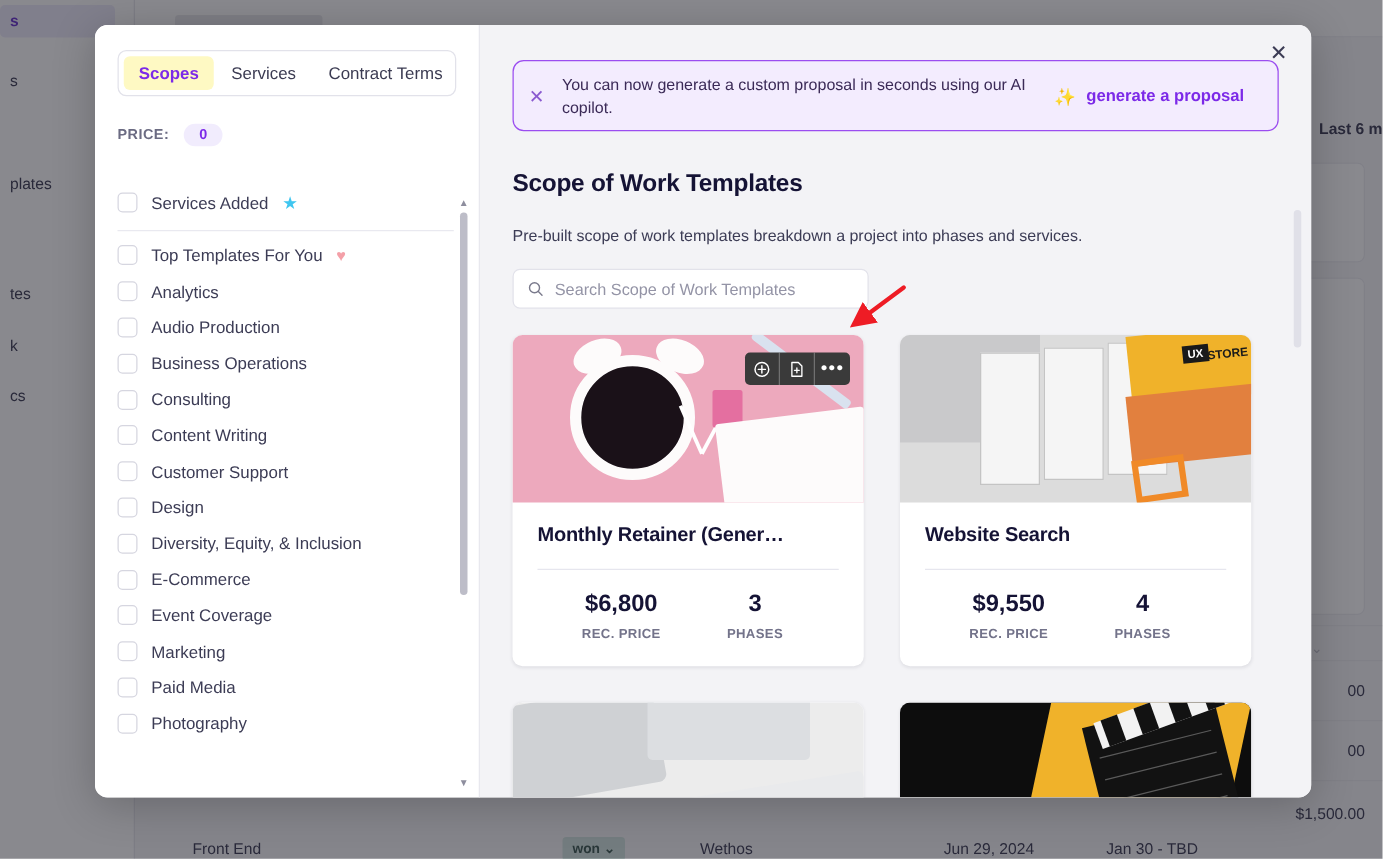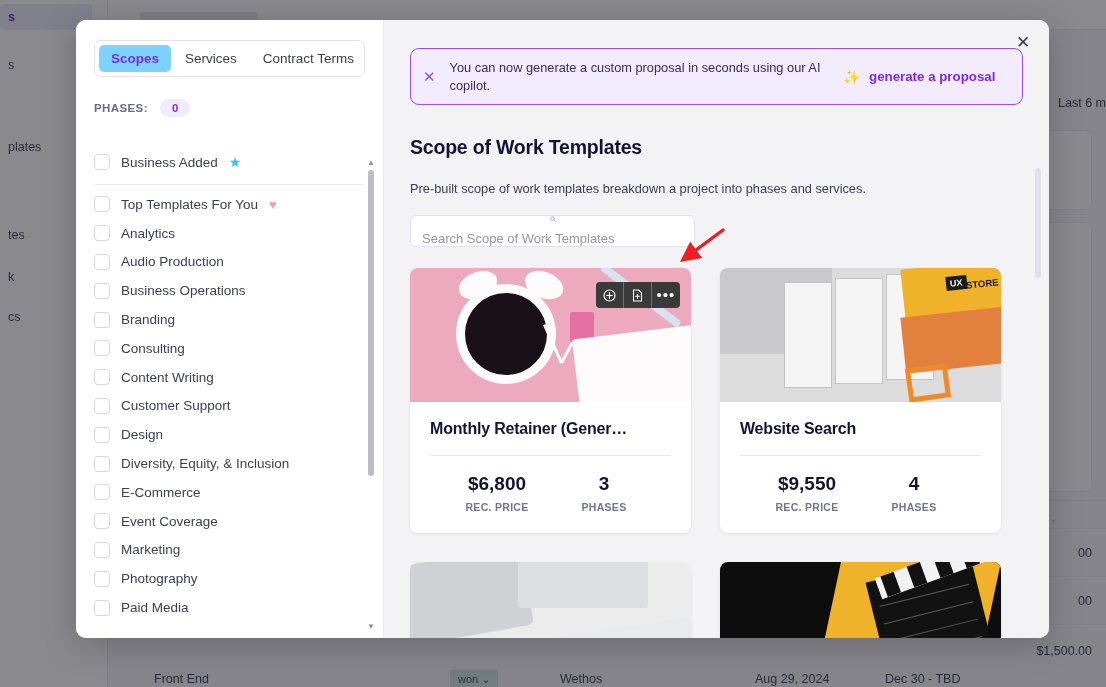--- a/index.html
+++ b/index.html
@@ -60,20 +60,21 @@
     width: 118px; height: 18px;
     background: #e7e7ec;
     border-radius: 3px;
   }
   .bg-range-label {
     position: absolute;
     right: 0; top: 96px;
     font-size: 12.5px;
     color: #2b2b45;
     white-space: nowrap;
+    font-weight: bold;
   }
   .bg-card-block {
     position: absolute;
     background: #ffffff;
     border: 1px solid #ebebf0;
     border-radius: 6px;
   }
   .bg-table-line {
     position: absolute;
     left: 120px; right: 0;
@@ -94,20 +95,21 @@
     white-space: nowrap;
     margin-top: 28px;
   }
   .bg-status-pill {
     display: inline-block;
     background: #cfe3dd;
     color: #2b4a43;
     font-size: 11px;
     border-radius: 3px;
     padding: 3px 8px;
+    font-weight: bold;
   }
   .bg-amount-right {
     position: absolute;
     right: 14px; top: 50%;
     transform: translateY(-50%);
     white-space: nowrap;
   }
   .bg-sort-icon {
     position: absolute;
     right: 48px; top: 512px;
@@ -155,21 +157,21 @@
   .tab {
     flex: 0 0 auto;
     padding: 6px 12px;
     font-size: 13.5px;
     color: #3b3b52;
     border-radius: 5px;
     cursor: pointer;
     white-space: nowrap;
   }
   .tab.active {
-    background: #7dd3fc;
+    background: #fef9c3;
     color: #7c2ae8;
     font-weight: 600;
   }
   .filter-row {
     margin: 22px 18px 0 18px;
     display: flex;
     align-items: center;
     gap: 12px;
   }
   .filter-label {
@@ -336,21 +338,20 @@
     margin-top: 19px;
     width: 285px;
     height: 32px;
     background: #ffffff;
     border: 1px solid #e2e2ea;
     border-radius: 6px;
     display: flex;
     align-items: center;
     gap: 9px;
     padding: 0 11px;
-    flex-direction: column;
   }
   .search-input {
     border: none;
     outline: none;
     font-size: 13px;
     color: #3c3c55;
     width: 100%;
     font-family: "Liberation Sans", sans-serif;
     background: transparent;
   }
@@ -599,48 +600,48 @@
     <span class="bg-amount-right">00</span>
   </div>
   <div class="bg-table-line" style="top:624px;"></div>
 
   <div class="bg-table-row" style="top:628px;">
     <span class="cell" style="left:34px;">Front End</span>
     <span class="cell" style="left:330px;">
       <span class="bg-status-pill"><span>won</span> <span>⌄</span></span>
     </span>
     <span class="cell" style="left:440px;">Wethos</span>
-    <span class="cell" style="left:635px;">Aug 29, 2024</span>
-    <span class="cell" style="left:765px;">Dec 30 - TBD</span>
+    <span class="cell" style="left:635px;">Jun 29, 2024</span>
+    <span class="cell" style="left:765px;">Jan 30 - TBD</span>
     <span class="bg-amount-right">$1,500.00</span>
   </div>
 </div>
 
 <div id="dim-overlay"></div>
 
 <div id="modal">
 
   <div class="modal-left">
 
     <div class="tab-group">
       <div class="tab active">Scopes</div>
       <div class="tab">Services</div>
       <div class="tab">Contract Terms</div>
     </div>
 
     <div class="filter-row">
-      <span class="filter-label">PHASES:</span>
+      <span class="filter-label">PRICE:</span>
       <span class="filter-count">0</span>
     </div>
 
     <div class="filter-scroll">
 
       <div class="filter-item pinned">
         <span class="checkbox"></span>
-        <span class="filter-text">Business Added</span>
+        <span class="filter-text">Services Added</span>
         <span class="star-icon">★</span>
       </div>
 
       <div class="divider-line"></div>
 
       <div class="filter-item">
         <span class="checkbox"></span>
         <span class="filter-text">Top Templates For You</span>
         <span class="heart-icon">♥</span>
       </div>
@@ -651,24 +652,20 @@
       <div class="filter-item">
         <span class="checkbox"></span>
         <span class="filter-text">Audio Production</span>
       </div>
       <div class="filter-item">
         <span class="checkbox"></span>
         <span class="filter-text">Business Operations</span>
       </div>
       <div class="filter-item">
         <span class="checkbox"></span>
-        <span class="filter-text">Branding</span>
-      </div>
-      <div class="filter-item">
-        <span class="checkbox"></span>
         <span class="filter-text">Consulting</span>
       </div>
       <div class="filter-item">
         <span class="checkbox"></span>
         <span class="filter-text">Content Writing</span>
       </div>
       <div class="filter-item">
         <span class="checkbox"></span>
         <span class="filter-text">Customer Support</span>
       </div>
@@ -687,25 +684,25 @@
       <div class="filter-item">
         <span class="checkbox"></span>
         <span class="filter-text">Event Coverage</span>
       </div>
       <div class="filter-item">
         <span class="checkbox"></span>
         <span class="filter-text">Marketing</span>
       </div>
       <div class="filter-item">
         <span class="checkbox"></span>
+        <span class="filter-text">Paid Media</span>
+      </div>
+      <div class="filter-item">
+        <span class="checkbox"></span>
         <span class="filter-text">Photography</span>
-      </div>
-      <div class="filter-item">
-        <span class="checkbox"></span>
-        <span class="filter-text">Paid Media</span>
       </div>
     </div>
 
     <div class="left-scrollbar">
       <div class="lsb-up">▲</div>
       <div class="lsb-track"></div>
       <div class="lsb-thumb"></div>
       <div class="lsb-down">▼</div>
     </div>
   </div>

